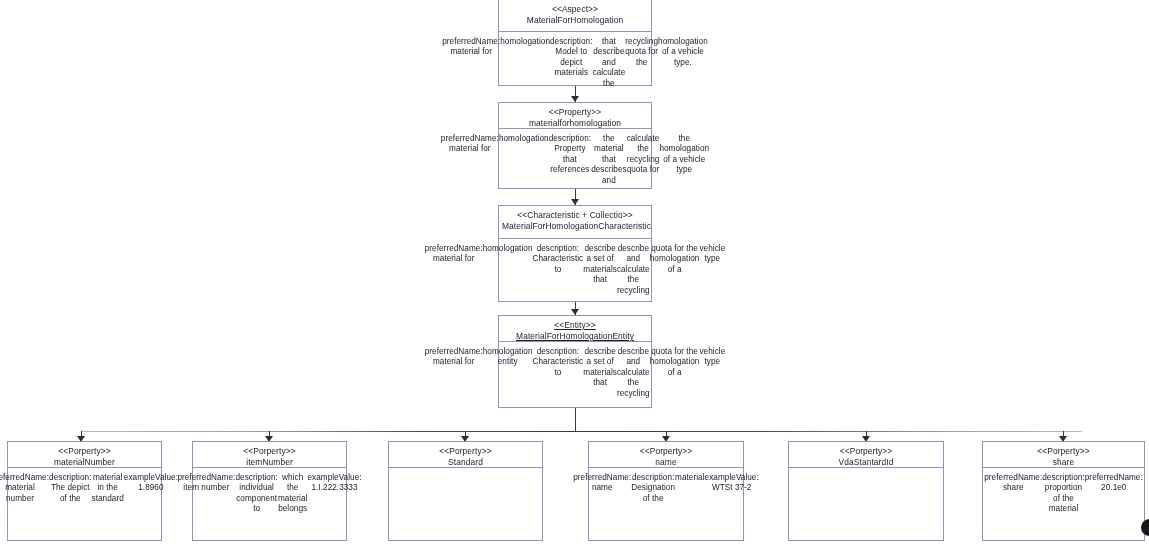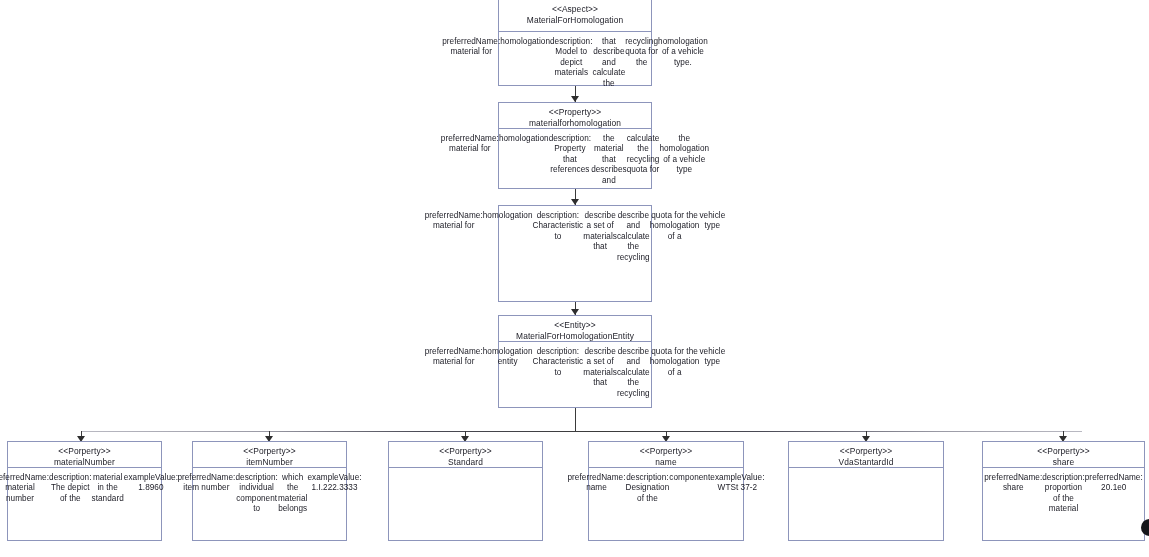--- a/index.html
+++ b/index.html
@@ -116,36 +116,40 @@
       <span class="ln">the material that describes and</span>
       <span class="ln">calculate the recycling quota for</span>
       <span class="ln">the homologation of a vehicle type</span>
     </div>
   </div>
 
   <div class="vline" style="left:575px;top:189px;height:16px;"></div>
   <div class="arrow" style="left:571px;top:199px;"></div>
 
   <div class="uml" style="left:498px;top:205px;width:154px;height:97px;">
+    <div class="hdr" style="height:33px;">
+      <span class="stereo">&lt;&lt;Characteristic + Collectio&gt;&gt;</span>
+      <span class="nm">MaterialForHomologationCharacteristic</span>
+    </div>
     <div class="body">
       <span class="ln">preferredName: material for</span>
       <span class="ln">homologation</span>
       <span class="ln">description: Characteristic to</span>
       <span class="ln">describe a set of materials that</span>
       <span class="ln">describe and calculate the recycling</span>
       <span class="ln">quota for the homologation of a</span>
       <span class="ln">vehicle type</span>
     </div>
   </div>
 
   <div class="vline" style="left:575px;top:302px;height:13px;"></div>
   <div class="arrow" style="left:571px;top:309px;"></div>
 
   <div class="uml" style="left:498px;top:315px;width:154px;height:93px;">
-    <div class="hdr" style="height:26px;">
+    <div class="hdr" style="height:26px;text-decoration:underline;">
       <span class="stereo">&lt;&lt;Entity&gt;&gt;</span>
       <span class="nm">MaterialForHomologationEntity</span>
     </div>
     <div class="body">
       <span class="ln">preferredName: material for</span>
       <span class="ln">homologation entity</span>
       <span class="ln">description: Characteristic to</span>
       <span class="ln">describe a set of materials that</span>
       <span class="ln">describe and calculate the recycling</span>
       <span class="ln">quota for the homologation of a</span>
@@ -209,21 +213,21 @@
   </div>
 
   <div class="uml leaf" style="left:588px;top:441px;width:156px;height:100px;">
     <div class="hdr" style="height:26px;">
       <span class="stereo">&lt;&lt;Porperty&gt;&gt;</span>
       <span class="nm">name</span>
     </div>
     <div class="body">
       <span class="ln">preferredName: name</span>
       <span class="ln">description: Designation of the</span>
-      <span class="ln">component</span>
+      <span class="ln">material</span>
       <span class="ln">exampleValue: WTSt 37-2</span>
     </div>
   </div>
 
   <div class="uml leaf" style="left:788px;top:441px;width:156px;height:100px;">
     <div class="hdr" style="height:26px;">
       <span class="stereo">&lt;&lt;Porperty&gt;&gt;</span>
       <span class="nm">VdaStantardId</span>
     </div>
   </div>

